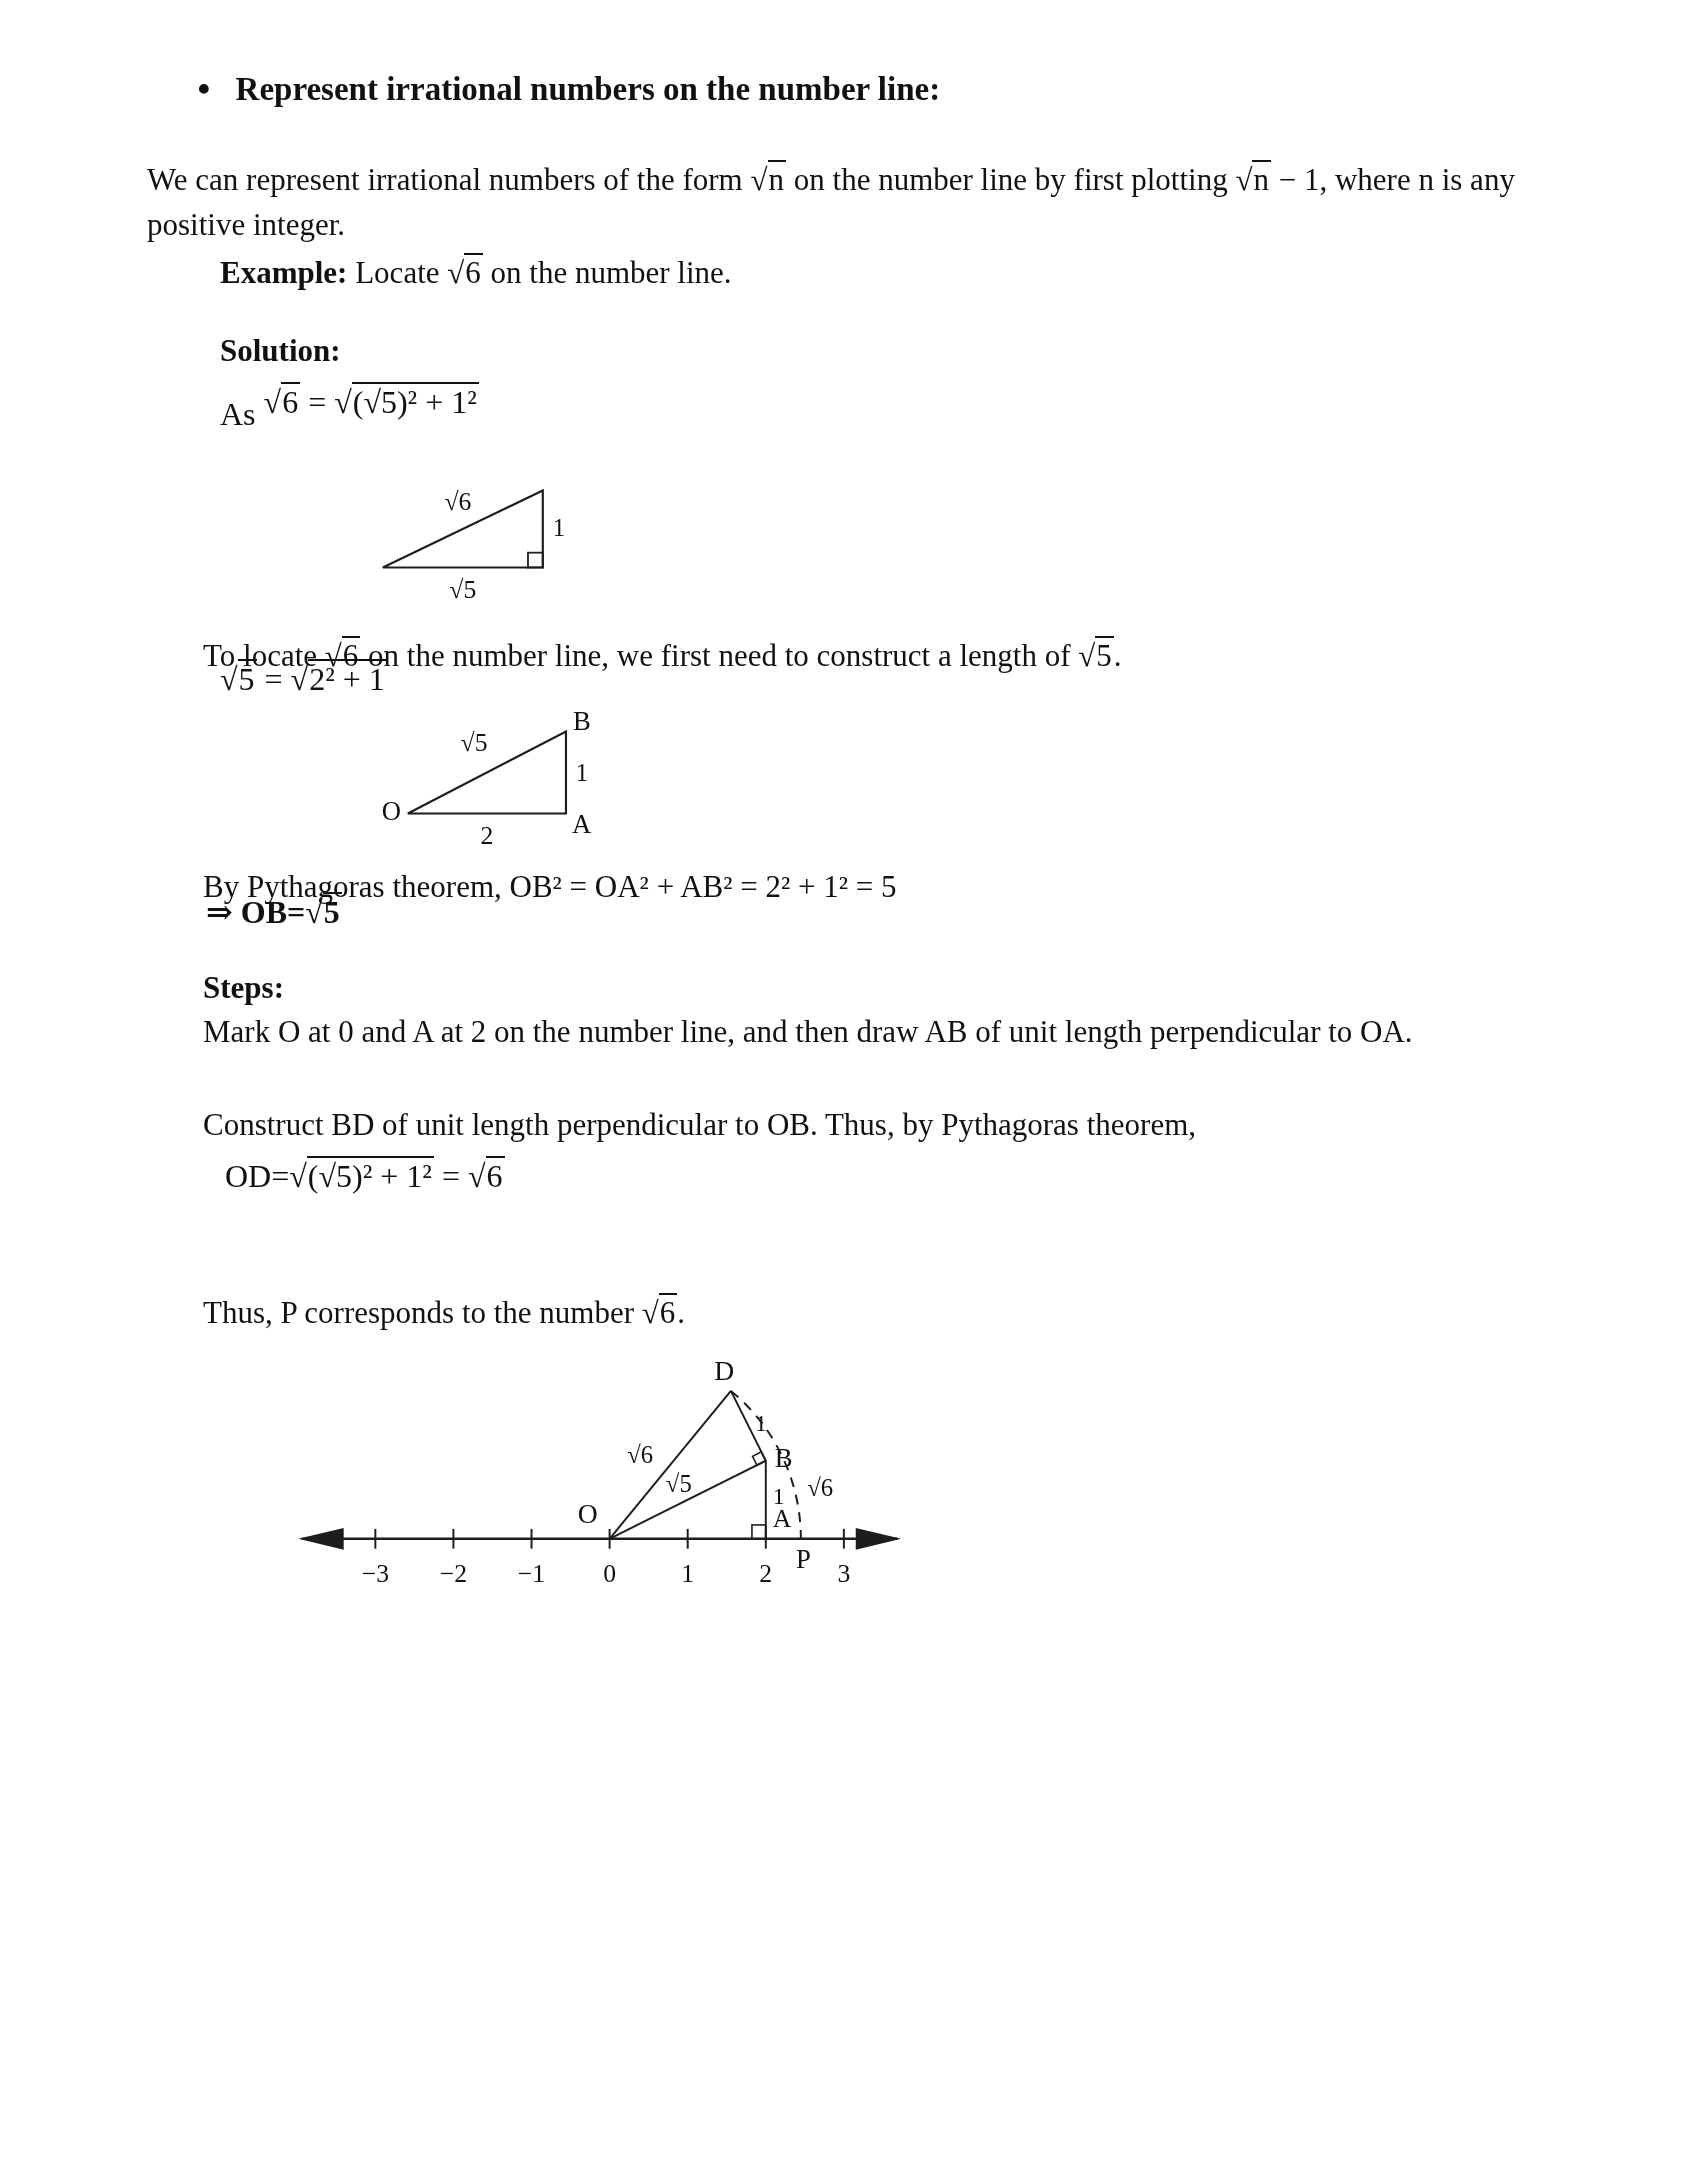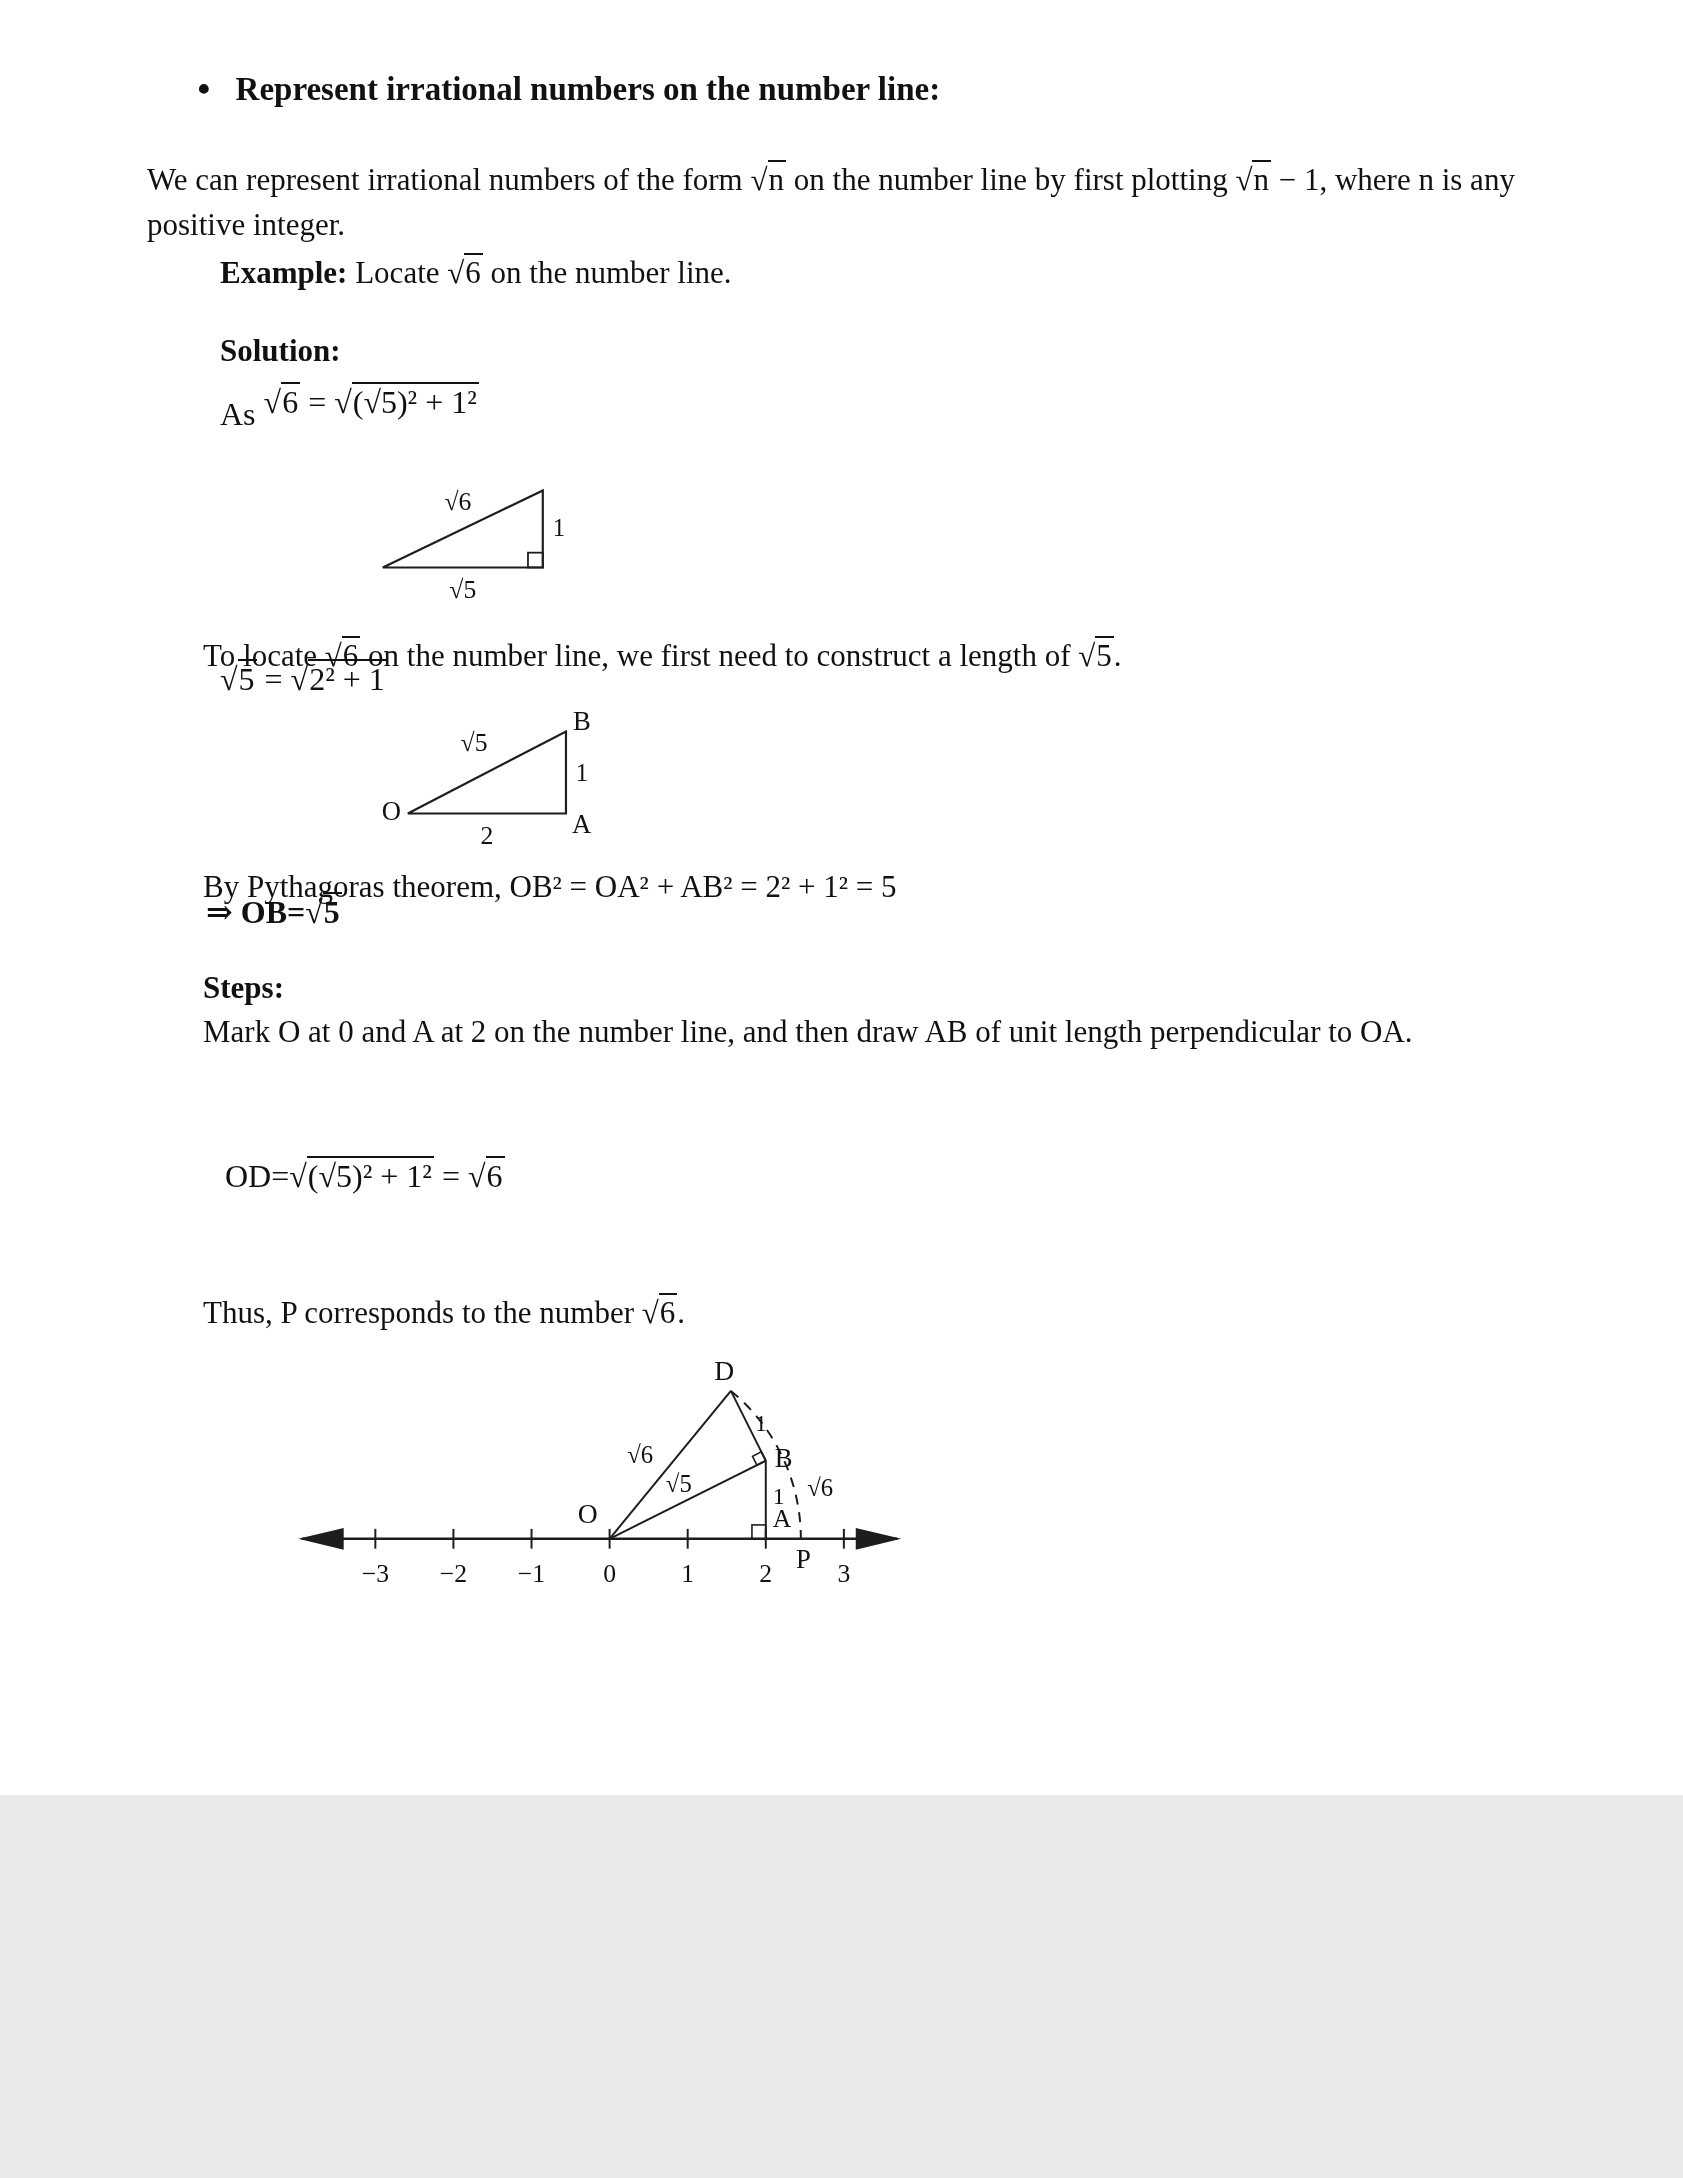--- a/index.html
+++ b/index.html
@@ -1,18 +1,18 @@
 <!DOCTYPE html>
 <html><head>
 <meta charset="utf-8">
 <style>
   html,body{margin:0;padding:0;background:#e9e9e9;}
   .page{
     position:relative;
-    width:1683px;height:1795px;
+    width:1683px;height:2178px;
     background:#ffffff;
     color:#111;
     font-family:"Liberation Serif","DejaVu Serif",serif;
     font-size:31px;
     overflow:hidden;
   }
   .abs{position:absolute;white-space:nowrap;}
   .wrapblock{position:absolute;white-space:normal;line-height:1.45;}
   .bold{font-weight:bold;}
   .heading{font-size:33px;font-weight:bold;}
@@ -71,20 +71,21 @@
     <text x="215" y="97" font-size="25">1</text>
     <text x="211" y="150" font-size="27">A</text>
     <text x="125" y="161" font-size="26" text-anchor="middle">2</text>
   </svg>
 
   <div class="abs" style="left:203px;top:849px;margin-top:20px;">By Pythagoras theorem, OB² = OA² + AB² = 2² + 1² = 5</div>
   <div class="abs f eqline" style="left:206px;top:893px;font-weight:bold;"><span>⇒ OB=</span><span>√</span><span class="ov">5</span></div>
 
   <div class="abs bold" style="left:203px;top:970px;">Steps:</div>
   <div class="abs" style="left:203px;top:1014px;">Mark O at 0 and A at 2 on the number line, and then draw AB of unit length perpendicular to OA.</div>
+  <div class="abs" style="left:203px;top:1107px;">Construct BD of unit length perpendicular to OB. Thus, by Pythagoras theorem,</div>
   <div class="abs f eqline" style="left:225px;top:1158px;"><span>OD=</span><span>√</span><span class="ov">(√5)² + 1²</span><span> = </span><span>√</span><span class="ov">6</span></div>
   <div class="abs" style="left:203px;top:1295px;">
     <span>Thus, P corresponds to the number </span><span class="f"><span>√</span><span class="ov">6</span></span><span>.</span>
   </div>
 
   <svg class="abs" style="left:292px;top:1348px;" width="653" height="257" viewBox="0 0 660 260">
 
     <line class="ln" x1="10" y1="193" x2="612" y2="193" stroke-width="2.6"></line>
     <polygon points="6,193 52,182 52,204" fill="#1d1d1d"></polygon>
     <polygon points="616,193 570,182 570,204" fill="#1d1d1d"></polygon>

